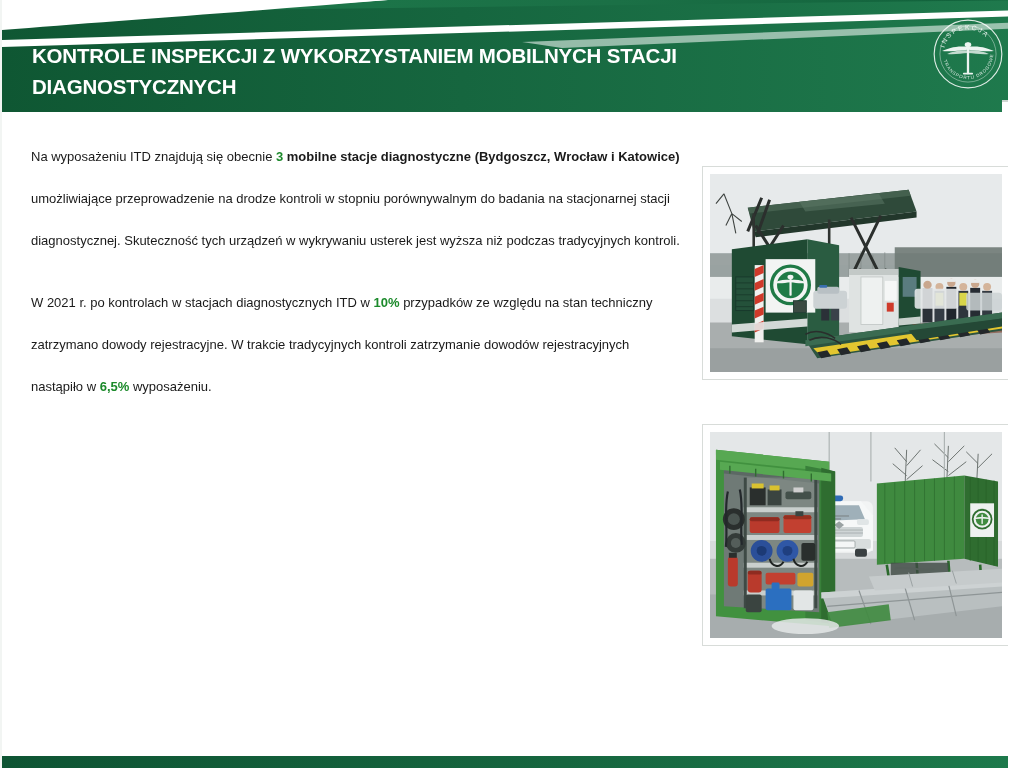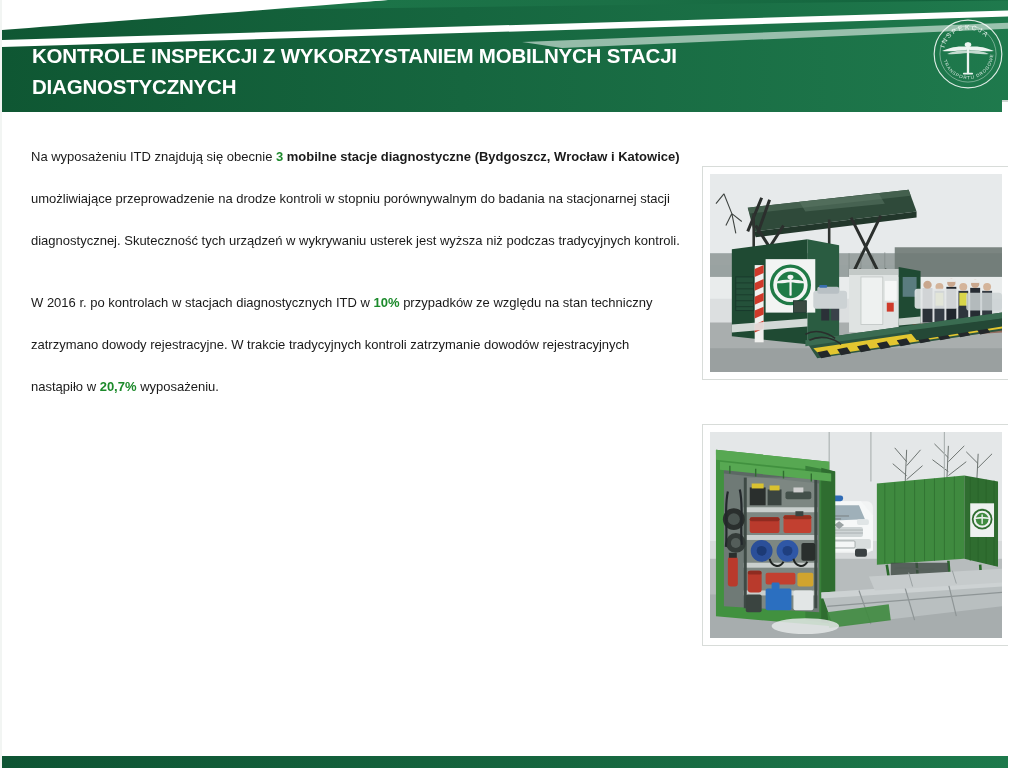--- a/index.html
+++ b/index.html
@@ -190,21 +190,21 @@
 
       <path id="arcBot" d="M 50,50 m -35,0 a 35,35 0 0,0 70,0" fill="none"></path>
       <text font-size="6.4" fill="#ffffff" opacity="0.8" font-family="'Liberation Sans', sans-serif" letter-spacing="1.2">
         <textPath href="#arcBot" startOffset="8%">TRANSPORTU DROGOWEGO</textPath>
       </text>
     </svg>
   </div>
 
   <div class="body-text">
     <p class="para first"><span>Na wyposażeniu ITD znajdują się obecnie </span><span class="g">3</span><span class="b"> mobilne stacje diagnostyczne (Bydgoszcz, Wrocław i Katowice)</span><span> umożliwiające przeprowadzenie na drodze kontroli w stopniu porównywalnym do badania na stacjonarnej stacji diagnostycznej. Skuteczność tych urządzeń w wykrywaniu usterek jest wyższa niż podczas tradycyjnych kontroli.</span></p>
-    <p class="para second"><span>W 2016 r. po kontrolach w stacjach diagnostycznych ITD w </span><span class="g">10%</span><span> przypadków ze względu na stan techniczny zatrzymano dowody rejestracyjne. W trakcie tradycyjnych kontroli zatrzymanie dowodów rejestracyjnych nastąpiło w </span><span class="g">20,7%</span><span> wyposażeniu.</span></p>
+    <p class="para second"><span>W 2021 r. po kontrolach w stacjach diagnostycznych ITD w </span><span class="g">10%</span><span> przypadków ze względu na stan techniczny zatrzymano dowody rejestracyjne. W trakcie tradycyjnych kontroli zatrzymanie dowodów rejestracyjnych nastąpiło w </span><span class="g">6,5%</span><span> wyposażeniu.</span></p>
   </div>
 
   <div class="photo-frame one">
     <div class="photo">
       <svg viewBox="0 0 294 200" preserveAspectRatio="none" width="100%" height="100%">
 
         <rect x="0" y="0" width="294" height="200" fill="#dfe2e3"></rect>
         <rect x="0" y="0" width="294" height="92" fill="#e7eaeb"></rect>
 
         <g fill="#8d9695" opacity="0.85">

